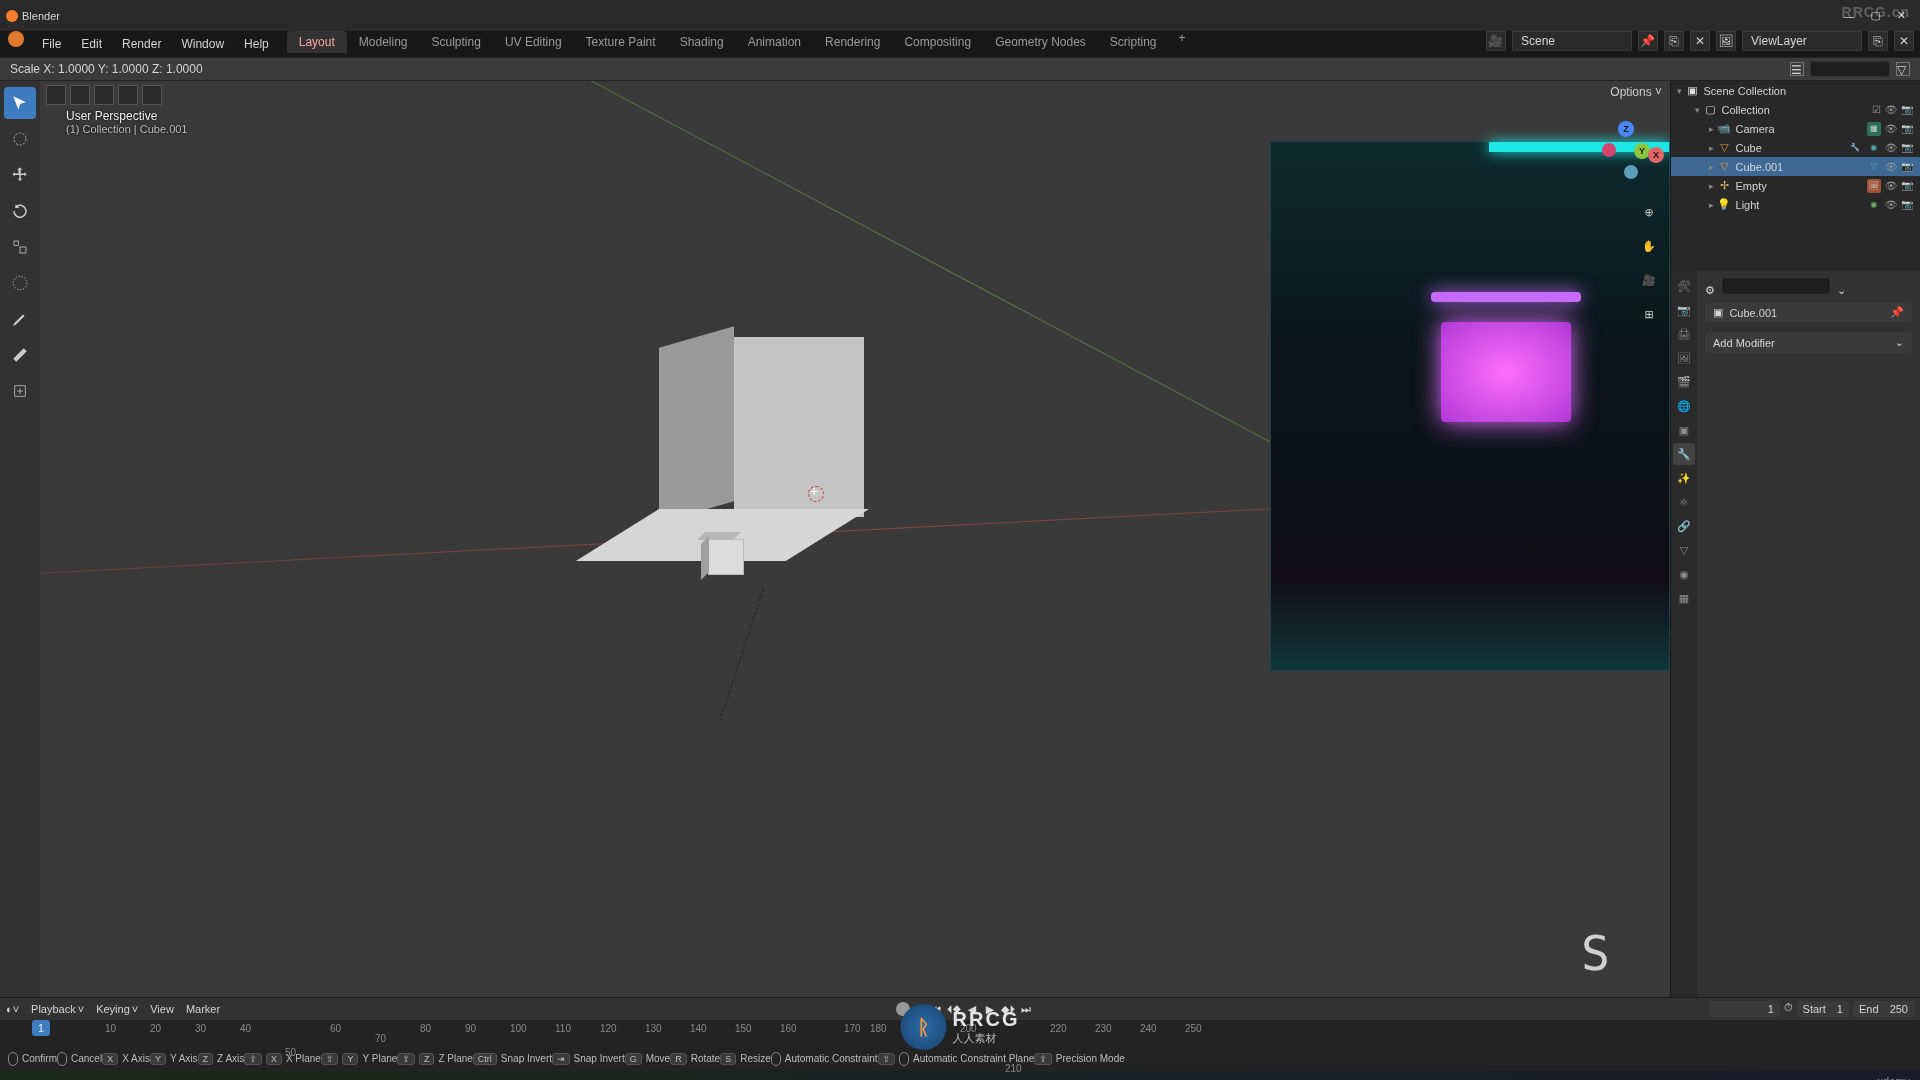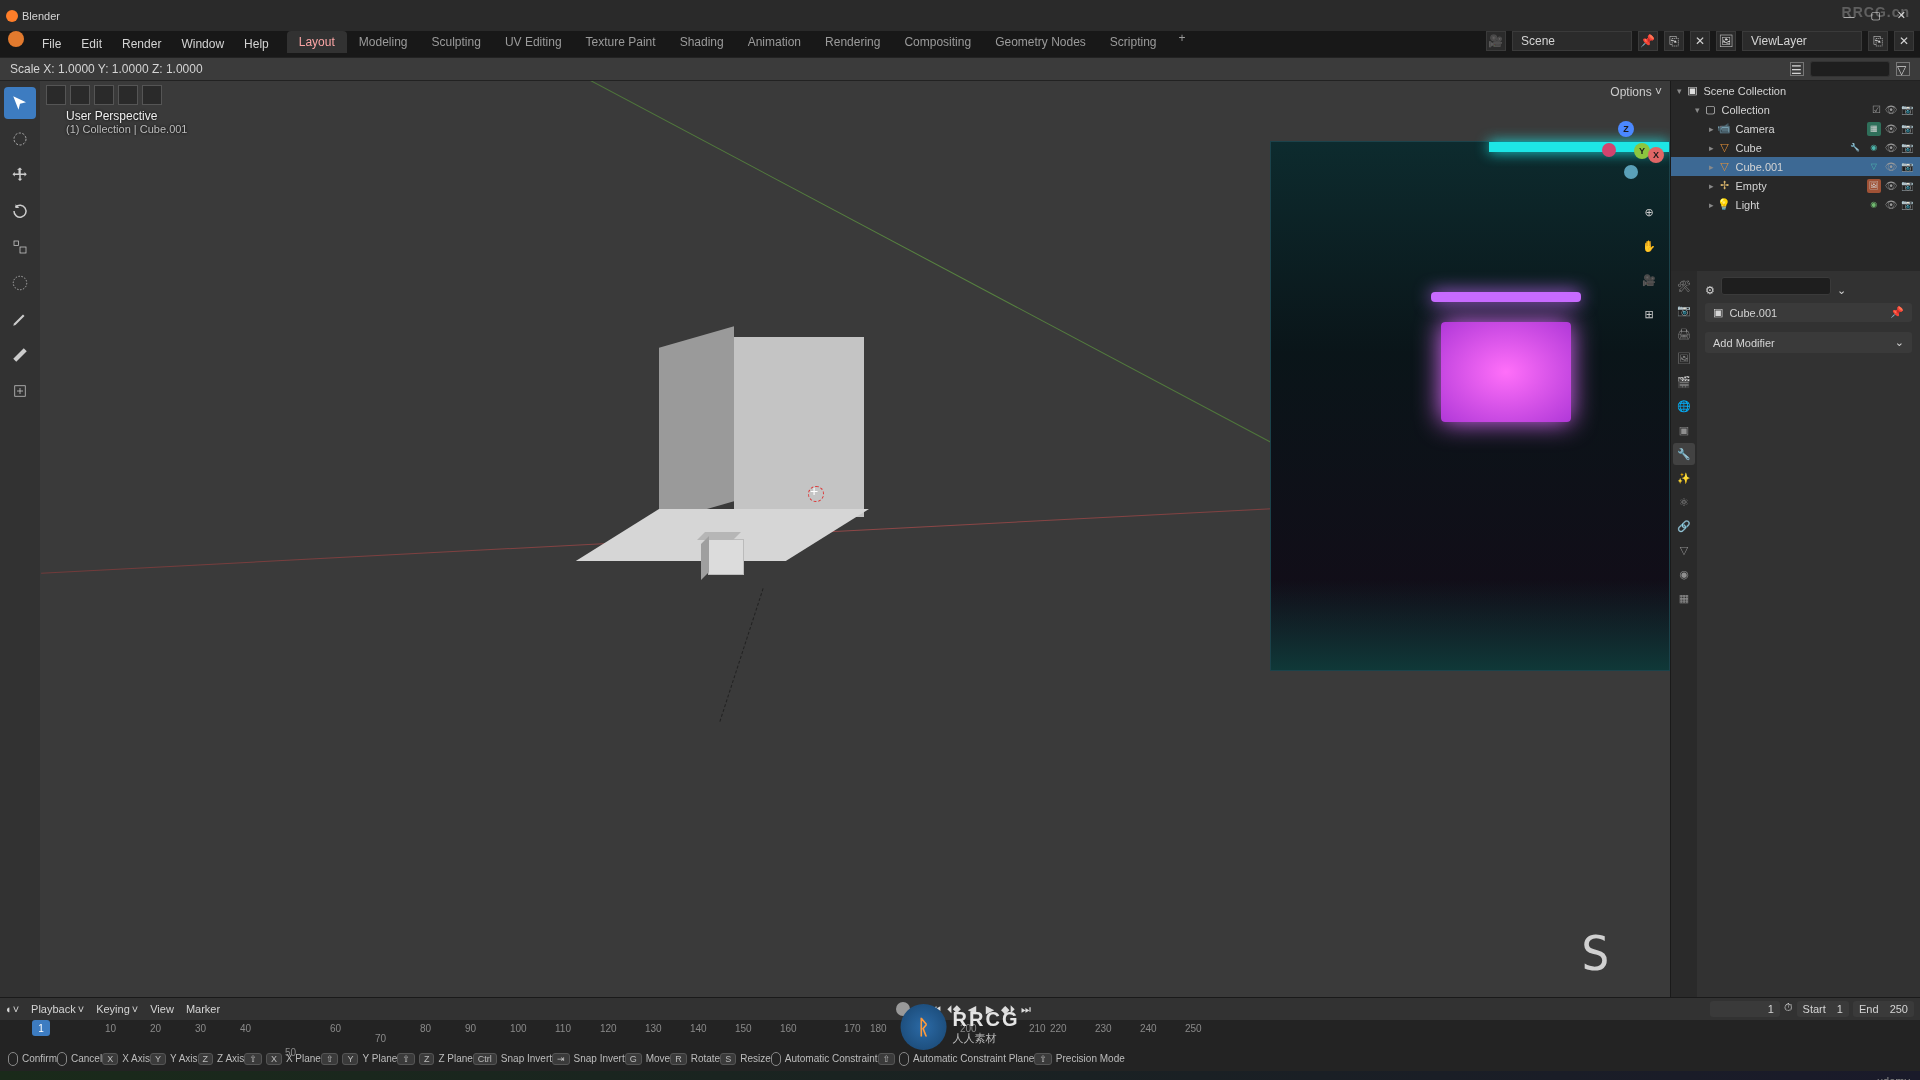--- a/index.html
+++ b/index.html
@@ -450,21 +450,21 @@
       <div class="tick" style="left: 555px; text-align: right;">110</div>
       <div class="tick" style="left: 600px;">120</div>
       <div class="tick" style="left: 645px;">130</div>
       <div class="tick" style="left: 690px;">140</div>
       <div class="tick" style="left: 735px;">150</div>
       <div class="tick" style="left: 780px;">160</div>
       <div class="tick" style="left: 844px;">170</div>
       <div class="tick" style="left: 870px;">180</div>
       <div class="tick" style="left: 915px;">190</div>
       <div class="tick" style="left: 960px;">200</div>
-      <div class="tick" style="left: 1029px;">210</div>
+      <div class="tick" style="left: 1005px; margin-top: 40px;">210</div>
       <div class="tick" style="left: 1050px;">220</div>
       <div class="tick" style="left: 1095px;">230</div>
       <div class="tick" style="left: 1140px;">240</div>
       <div class="tick" style="left: 1185px;">250</div>
     </div>
 </div>
 
 <div class="statusbar" id="statusbar">
     <div class="hint">
       <span class="mouseicon"></span>

